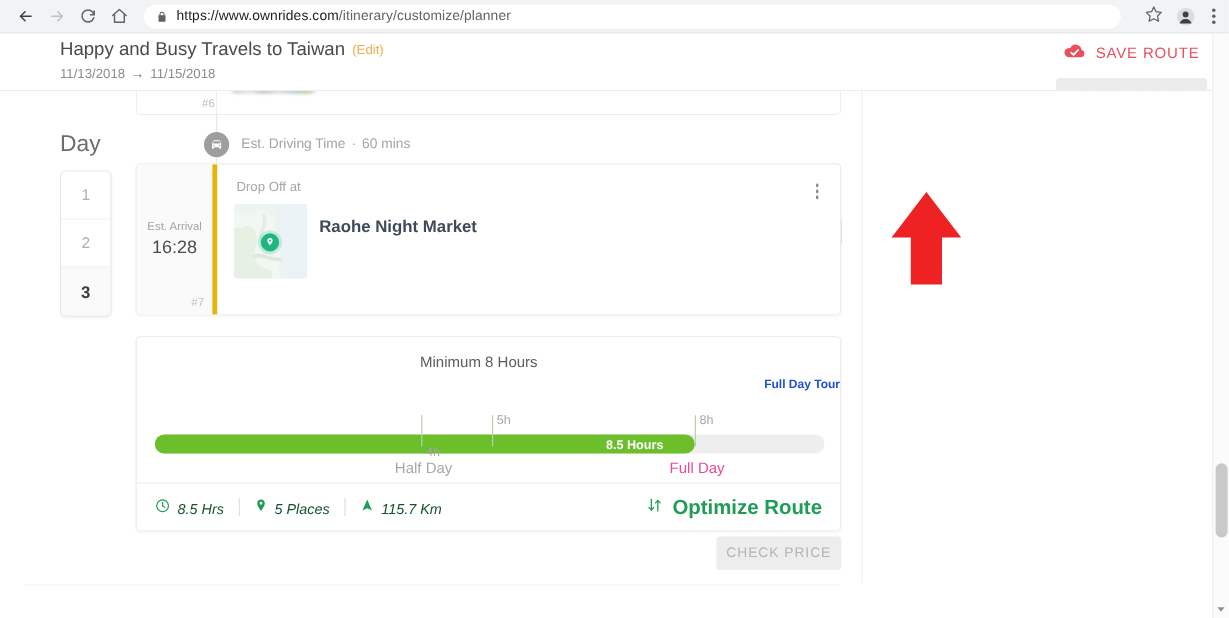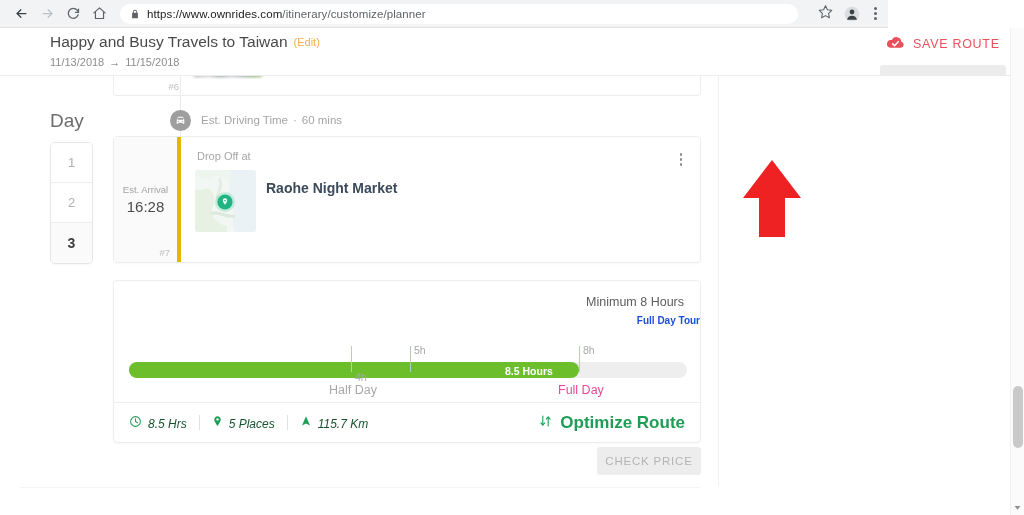--- a/index.html
+++ b/index.html
@@ -9,21 +9,21 @@
     height: 515px;
     overflow: hidden;
     background: #ffffff;
     font-family: "Liberation Sans", sans-serif;
   }
 
   
   .browser-bar {
     position: absolute;
     left: 0; top: 0;
-    width: 888px; height: 28px;
+    width: 1024px; height: 28px;
     background: #f1f3f4;
     border-bottom: 1px solid #e0e0e0;
     display: flex;
     align-items: center;
   }
   .nav-btn {
     width: 26px; height: 26px;
     display: flex; align-items: center; justify-content: center;
     color: #5f6368;
     flex: 0 0 auto;
@@ -327,21 +327,21 @@
     left: 113px; top: 204px;
     width: 588px; height: 163px;
     background: #ffffff;
     border: 1px solid #ededed;
     border-radius: 4px;
     box-shadow: 0 1px 2px rgba(0,0,0,0.03);
   }
   .tour-min {
     position: absolute;
     left: 0; right: 16px; top: 14px;
-    text-align: right;
+    text-align: center;
     font-size: 12.5px;
     color: #5c5c5c;
   }
   .tour-title {
     position: absolute;
     left: 0; right: 0; top: 34px;
     text-align: right;
     font-size: 10px;
     color: #1d4ed8;
     font-weight: bold;

